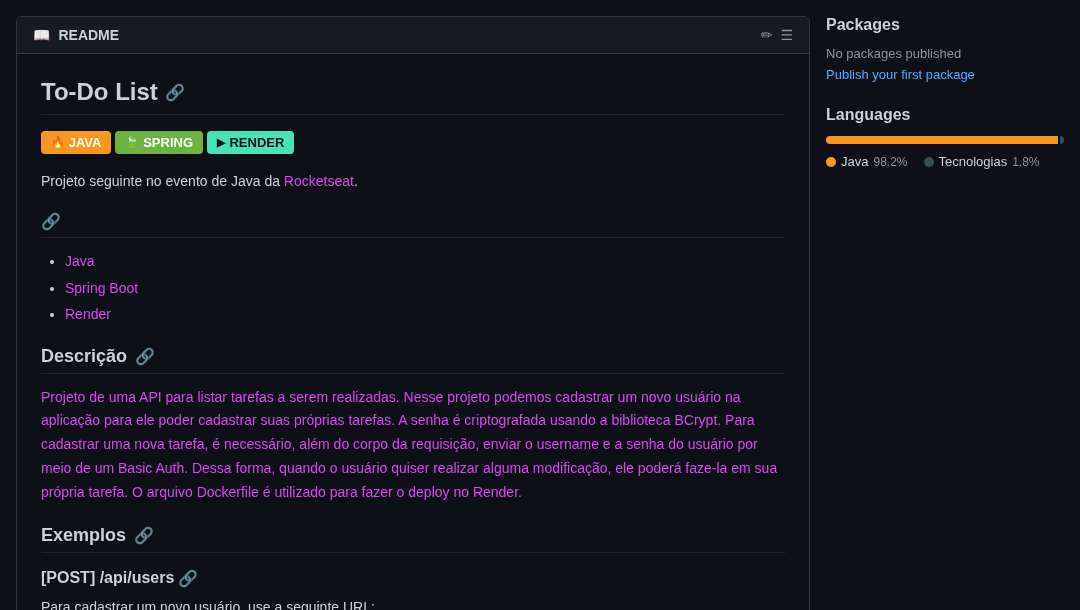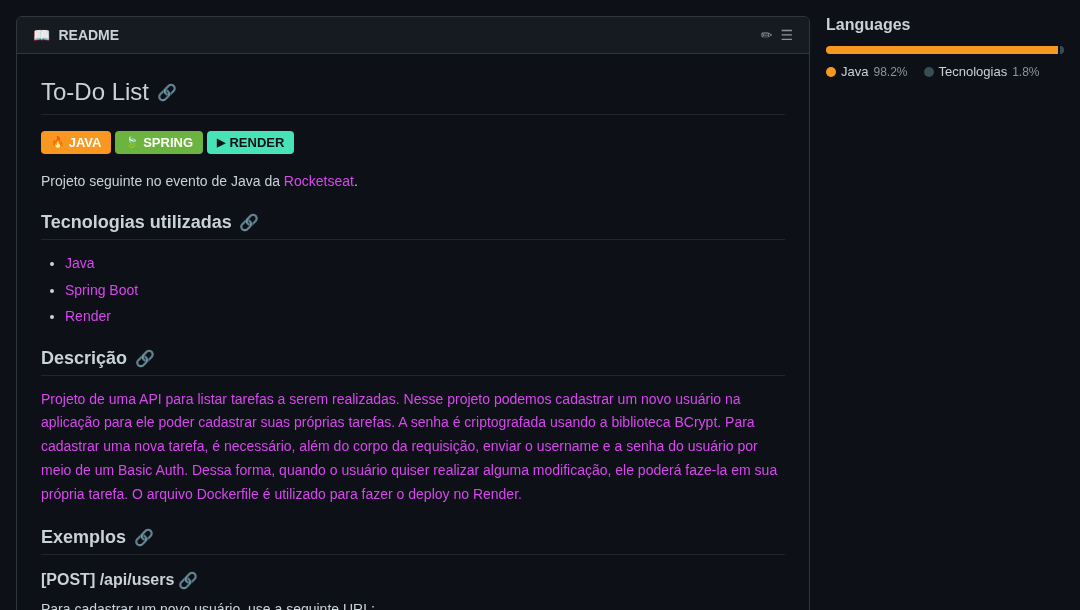--- a/index.html
+++ b/index.html
@@ -56,21 +56,21 @@
       cursor: pointer;
       font-size: 14px;
     }
     .readme-body {
       padding: 24px 24px;
       background: #0d1117;
     }
     
     .doc-title {
       font-size: 24px;
-      font-weight: 400;
+      font-weight: 700;
       color: #c9d1d9;
       border-bottom: 1px solid #21262d;
       padding-bottom: 8px;
       margin-bottom: 16px;
       display: flex;
       align-items: center;
       gap: 8px;
     }
     .link-icon {
       color: #8b949e;
@@ -268,21 +268,20 @@
             <span class="badge-icon">▶</span>
             <span>RENDER</span>
           </span>
         </div>
 
         <p class="doc-paragraph">
           <span>Projeto seguinte no evento de Java da </span><a class="doc-link" href="#">Rocketseat</a><span>.</span>
         </p>
 
         <h2 class="section-heading">
-          <span>Tecnologias utilizadas</span>
           <span class="link-icon">🔗</span>
         </h2>
         <ul class="doc-list">
           <li>
             <a class="doc-link" href="#">Java</a>
           </li>
           <li>
             <a class="doc-link" href="#">Spring Boot</a>
           </li>
           <li>
@@ -305,20 +304,25 @@
           <span>[POST] /api/users</span>
           <span class="link-icon">🔗</span>
         </h3>
         <p class="doc-paragraph">Para cadastrar um novo usuário, use a seguinte URL:</p>
       </div>
     </div>
   </div>
 
   <div class="sidebar">
 
+    <div class="sidebar-section">
+      <div class="sidebar-title">Packages</div>
+      <div class="sidebar-muted">No packages published</div>
+      <a class="sidebar-link" href="#">Publish your first package</a>
+    </div>
 
     <div class="sidebar-section">
       <div class="sidebar-title">Languages</div>
       <div class="lang-bar">
         <div class="lang-bar-java"></div>
         <div class="lang-bar-docker"></div>
       </div>
       <div class="lang-list">
         <div class="lang-item">
           <div class="lang-dot lang-dot-java"></div>

